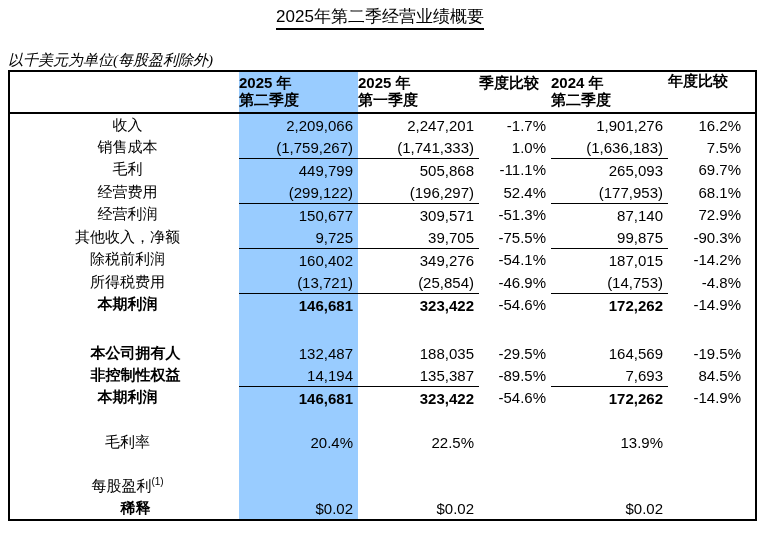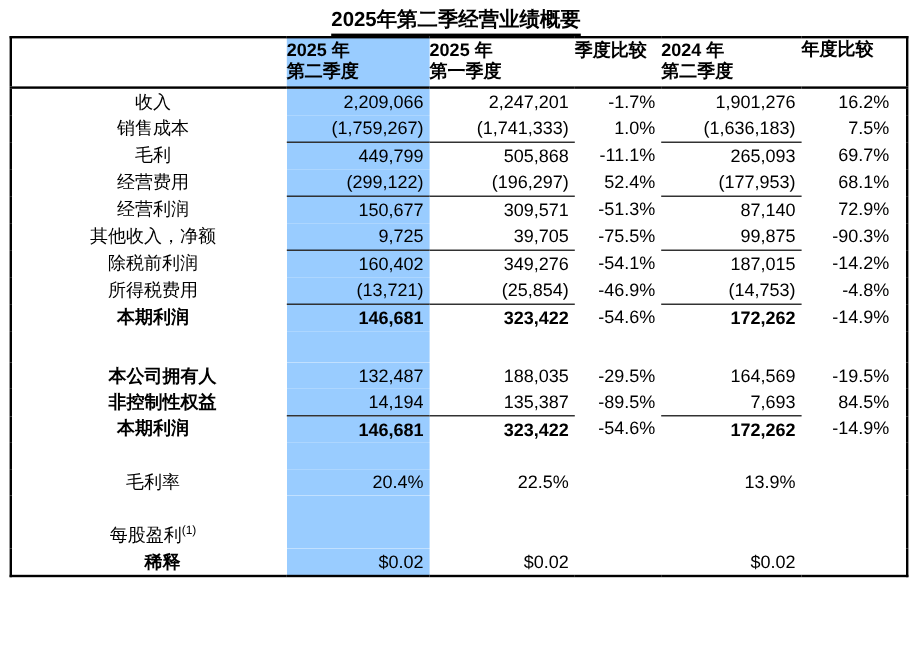--- a/index.html
+++ b/index.html
@@ -14,21 +14,21 @@
   }
   .page { position: relative; width: 760px; height: 560px; }
 
   .title-wrap {
     text-align: center;
     margin-top: 7px;
   }
   .title {
     display: inline-block;
     font-size: 17px;
-    font-weight: bold;
+    font-weight: normal;
     line-height: 20px;
     border-bottom: 2px solid #000;
     padding-bottom: 1px;
   }
   .subtitle {
     font-family: "Liberation Serif", "DejaVu Serif", serif;
     font-style: italic;
     font-size: 15px;
     line-height: 17px;
     margin: 22px 0 1px 8px;
@@ -79,20 +79,21 @@
   .b { font-weight: bold; }
   sup.fnote { font-size: 10px; vertical-align: super; line-height: 0; }
 </style>
 </head>
 <body>
 
 <div class="page">
   <div class="title-wrap">
     <span class="title">2025年第二季经营业绩概要</span>
   </div>
+  <div class="subtitle">以千美元为单位(每股盈利除外)</div>
 
   <table class="fin">
     <colgroup>
       <col class="c0">
         <col class="c1">
         <col class="c2">
         <col class="c3">
         <col class="c4">
         <col class="c5">
     </colgroup>

